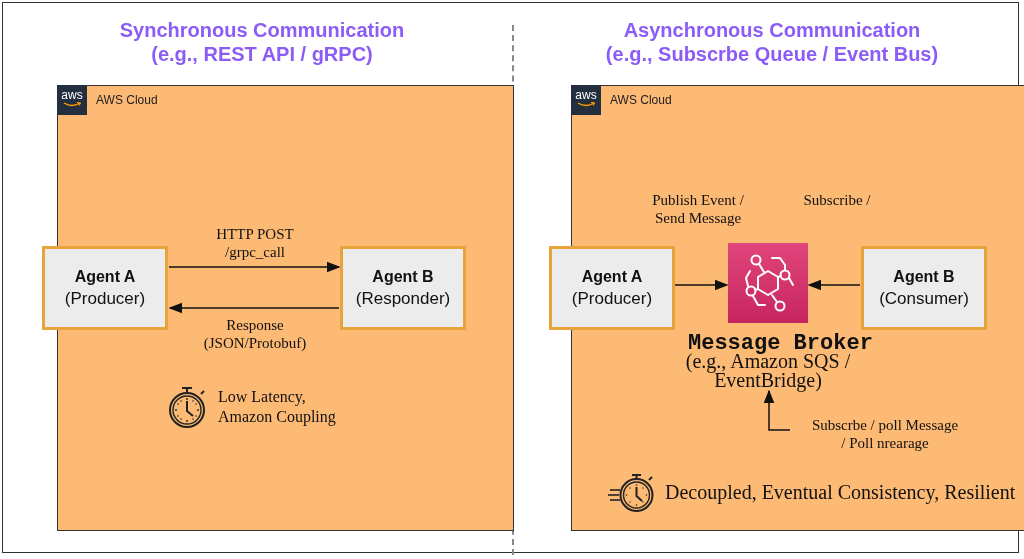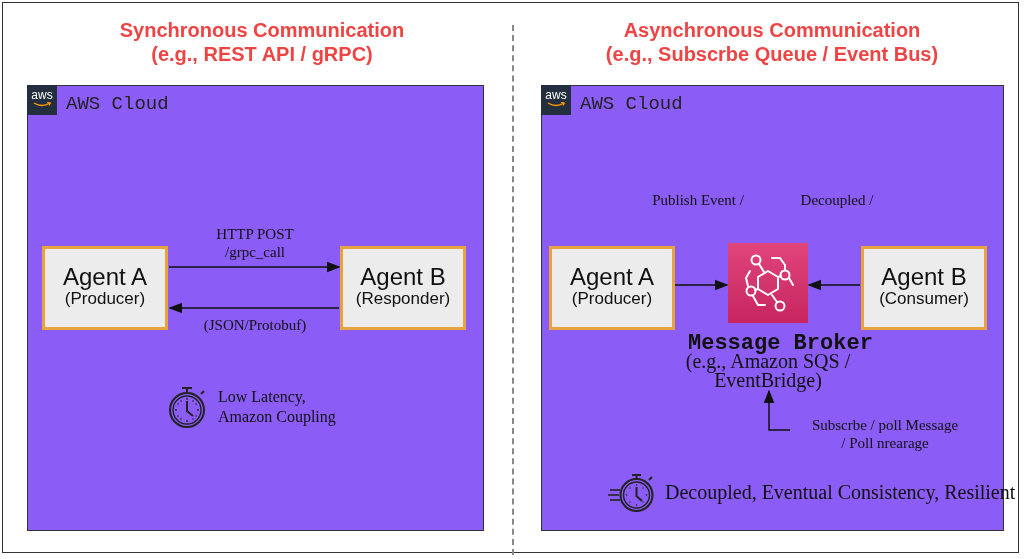--- a/index.html
+++ b/index.html
@@ -2,32 +2,32 @@
 <html><head>
 <meta charset="utf-8">
 <style>
   html, body { margin:0; padding:0; background:#ffffff; }
   body { width:1024px; height:559px; position:relative; overflow:hidden;
          font-family:"Liberation Sans", sans-serif; color:#111; }
   .frame { position:absolute; left:2px; top:2px; width:1017px; height:551px;
            border:1.5px solid #333; box-sizing:border-box; }
   .divider { position:absolute; left:512px; top:25px; height:530px; width:0;
              border-left:2px dashed #888; }
-  .title { position:absolute; text-align:center; font-weight:bold; font-size:20px; line-height:24px; color:#ef4444; }
+  .title { position:absolute; text-align:center; font-weight:bold; font-size:20px; line-height:24px; color:#8b5cf6; }
   .title div { white-space:nowrap; }
-  .cloud { position:absolute; border:1.2px solid #333; box-sizing:border-box; background:#8b5cf6; }
+  .cloud { position:absolute; border:1.2px solid #333; box-sizing:border-box; background:#fdba74;margin-left:30px; }
   .aws-badge { position:absolute; left:-1px; top:-1px; width:30px; height:30px; background:#232f3e;
                color:#fff; font-size:12px; text-align:center; }
   .aws-badge .t { position:absolute; left:0; right:0; top:4px; line-height:12px; }
   .aws-badge svg { position:absolute; left:6px; top:17px; }
-  .cloud-label { position:absolute; left:38px; top:7px; font-size:19px; color:#222;font-family:Liberation Mono, monospace; }
+  .cloud-label { position:absolute; left:38px; top:7px; font-size:12px; color:#222; }
   .agent { position:absolute; width:126px; height:84px; box-sizing:border-box;
            border:3px solid #e8a33d; background:#ececec; text-align:center;
            display:flex; flex-direction:column; justify-content:center; }
-  .agent .name { font-weight:normal; font-size:24px; line-height:22px; }
+  .agent .name { font-weight:bold; font-size:16px; line-height:22px; }
   .agent .role { font-size:17px; line-height:22px; }
   .lbl { position:absolute; font-size:15px; line-height:18px; text-align:center; white-space:nowrap; color:#111;font-family:Liberation Serif, serif; }
   .broker { position:absolute; left:728px; top:243px; width:80px; height:80px;
             background:linear-gradient(180deg,#e0457b 0%,#c7255f 100%); }
   .broker-name { position:absolute; font-weight:bold; font-size:22px; text-align:center; white-space:nowrap;font-family:Liberation Mono, monospace; }
   svg.arrows { position:absolute; left:0; top:0; }
 </style>
 </head>
 <body>
 
@@ -73,20 +73,21 @@
 <div class="agent" style="left:340px; top:246px;">
   <div class="name">Agent B</div>
   <div class="role">(Responder)</div>
 </div>
 
 <div class="lbl" style="left:180px; top:225px; width:150px;">
   <div>HTTP POST</div>
   <div>/grpc_call</div>
 </div>
 <div class="lbl" style="left:180px; top:316px; width:150px;">
+  <div>Response</div>
   <div>(JSON/Protobuf)</div>
 </div>
 
 <div style="position:absolute; left:166px; top:384px; width:44px; height:46px;">
   <svg width="44" height="46" viewBox="0 0 44 46">
     <line x1="16" y1="4" x2="26" y2="4" stroke="#222" stroke-width="2"></line>
     <line x1="21" y1="4" x2="21" y2="9" stroke="#222" stroke-width="2"></line>
     <line x1="35" y1="10" x2="38" y2="7" stroke="#222" stroke-width="2"></line>
     <circle cx="21" cy="26" r="17" fill="none" stroke="#222" stroke-width="2"></circle>
     <circle cx="21" cy="26" r="14" fill="none" stroke="#222" stroke-width="1.4"></circle>
@@ -116,23 +117,24 @@
   <div class="name">Agent A</div>
   <div class="role">(Producer)</div>
 </div>
 <div class="agent" style="left:861px; top:246px;">
   <div class="name">Agent B</div>
   <div class="role">(Consumer)</div>
 </div>
 
 <div class="lbl" style="left:628px; top:191px; width:140px;">
   <div>Publish Event /</div>
+  <div>Send Message</div>
 </div>
 <div class="lbl" style="left:772px; top:191px; width:130px;">
-  <div>Decoupled /</div>
+  <div>Subscribe /</div>
 </div>
 
 <div class="broker">
   <svg width="80" height="80" viewBox="0 0 80 80">
     <g fill="none" stroke="#ffffff" stroke-width="2" stroke-linecap="round" stroke-linejoin="round">
       <polygon points="40,28 50,34 50,46 40,52 30,46 30,34"></polygon>
       <circle cx="28" cy="17" r="4.5"></circle>
       <line x1="31" y1="21" x2="36" y2="29"></line>
       <circle cx="57" cy="32" r="4.5"></circle>
       <polyline points="44,15 52,15 57,22 57,27"></polyline>

